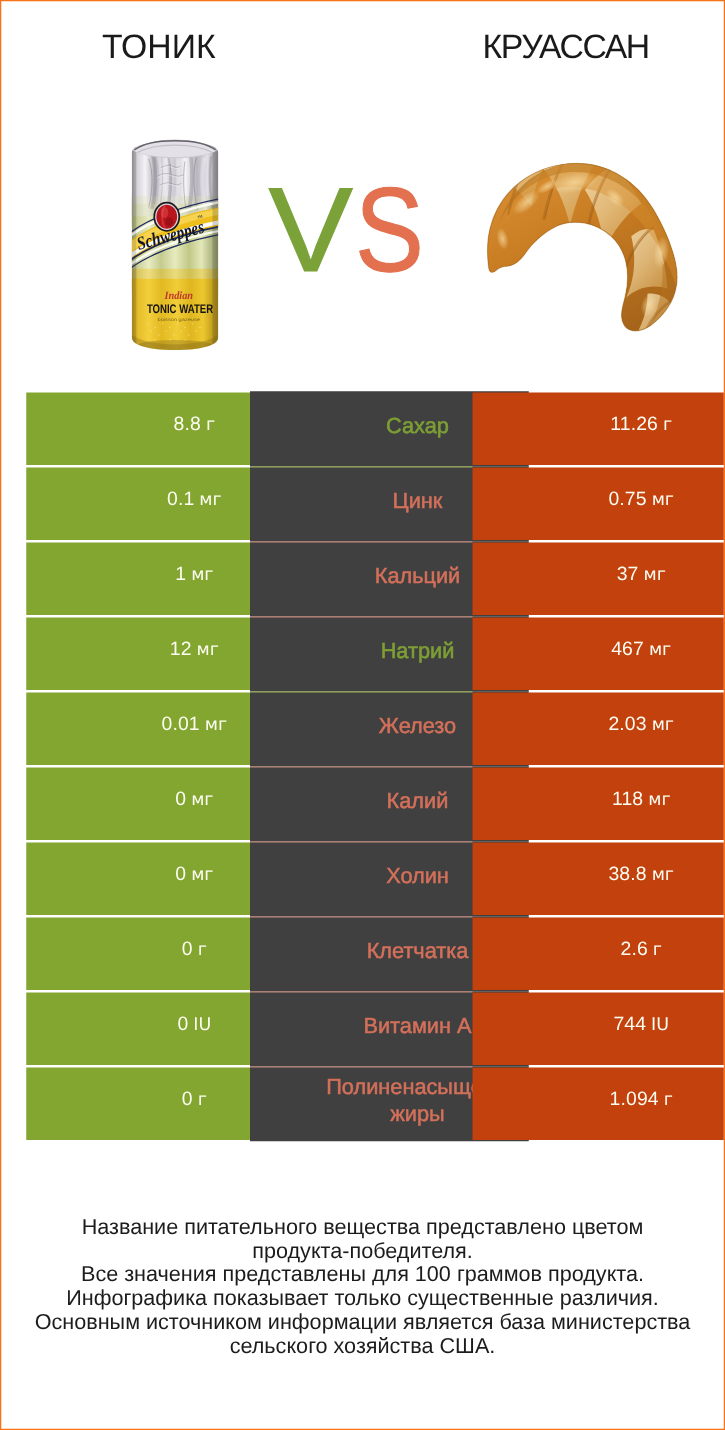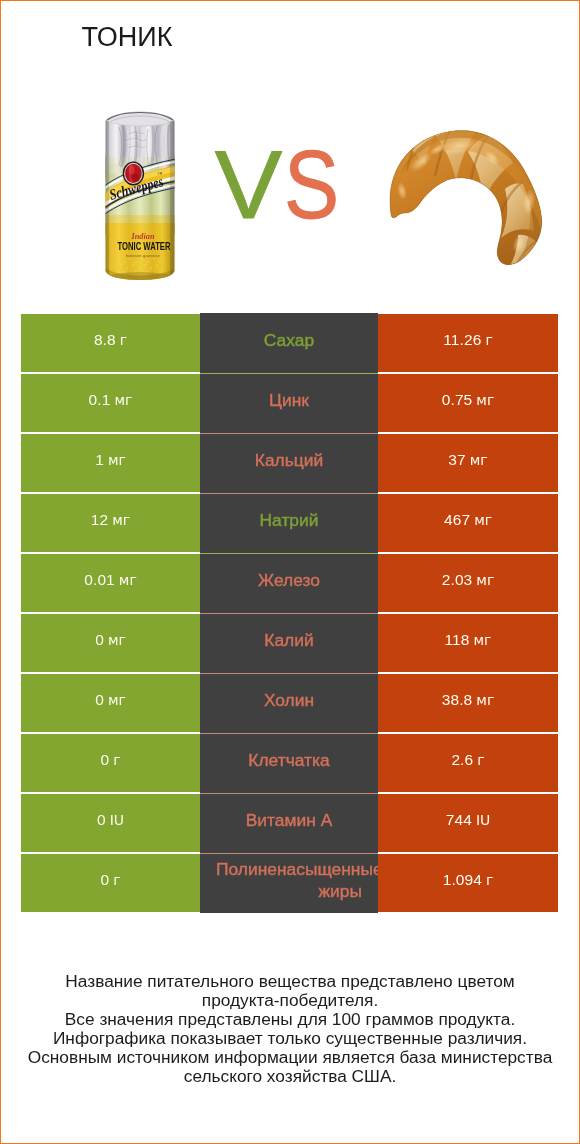--- a/index.html
+++ b/index.html
@@ -11,44 +11,45 @@
 .hero{position:absolute;left:0;top:70px;width:578px;height:230px;}
 .canwrap{position:absolute;left:104px;top:40px;width:70px;height:170px;}
 .crwrap{position:absolute;left:387px;top:58px;width:155px;height:137px;}
 .vs{position:absolute;left:210px;top:66px;width:150px;font-size:96px;line-height:96px;text-align:left;}
 .vs .v{display:inline-block;transform:scaleX(1.055) translateX(3.6px);transform-origin:left center;}
 .vs .s{display:inline-block;transform:scaleX(0.86) translateX(0px);transform-origin:right center;}
 .vs .v{color:#7ba239;-webkit-text-stroke:0.9px #7ba239;}
 .vs .s{color:#e3704f;-webkit-text-stroke:0.9px #e3704f;}
 .table{position:absolute;left:20px;top:312px;width:538px;}
 .row{position:relative;height:60px;}
-.cell{position:absolute;top:1px;height:58px;display:flex;align-items:center;justify-content:center;}
+.cell{position:absolute;top:1px;height:58px;display:flex;align-items:center;justify-content:center;padding-left:45px;}
 .cell.left{left:0;width:179px;background:#82a630;}
 .cell.right{left:357px;width:180px;background:#c2410c;}
 .cell.mid{left:179px;width:178px;background:#404040;top:0;height:60px;}
 .sep{position:absolute;left:0;top:0;width:178px;height:1px;}
 .sep.left{background:#9db061;}
 .sep.right{background:#c08b7e;}
 .num{font-size:15.5px;color:#fdfdf2;letter-spacing:0.1px;position:relative;top:-3px;}
 .unit{font-size:14px;color:#fdfdf2;margin-left:4px;font-family:"DejaVu Sans",sans-serif;position:relative;top:-3px;}
 .lbl{font-size:17.4px;font-weight:400;white-space:nowrap;position:relative;top:-3px;line-height:22px;}
 .cell.mid{overflow:visible;}
 .row:last-child .lbl{white-space:normal;width:146px;text-align:center;display:block;}
 .cell.left,.cell.right{z-index:2;}
 .mid.left .lbl{color:#7d9f35;-webkit-text-stroke:0.45px #7d9f35;}
-.mid.right .lbl{color:#d4705a;text-align:right;-webkit-text-stroke:0.4px #d4705a;}
+.mid.right .lbl{color:#d4705a;-webkit-text-stroke:0.4px #d4705a;}
 .footer{position:absolute;left:24px;top:971px;width:530px;text-align:center;}
 .fline{margin:0;font-size:17.3px;line-height:19px;color:#1c1c1c;}
 </style>
 </head>
 <body>
 
 <div class="page">
 
   <div class="title l">ТОНИК</div>
+  <div class="title r">КРУАССАН</div>
 
   <div class="hero">
     <div class="canwrap"><svg viewBox="0 0 70 170" width="70" height="170">
   <defs>
     <linearGradient id="silver" x1="0" y1="0" x2="1" y2="0">
       <stop offset="0" stop-color="#9b96a0"></stop>
       <stop offset="0.07" stop-color="#d7d4da"></stop>
       <stop offset="0.16" stop-color="#f3f2f5"></stop>
       <stop offset="0.27" stop-color="#b6b1ba"></stop>
       <stop offset="0.39" stop-color="#ebe9ee"></stop>

